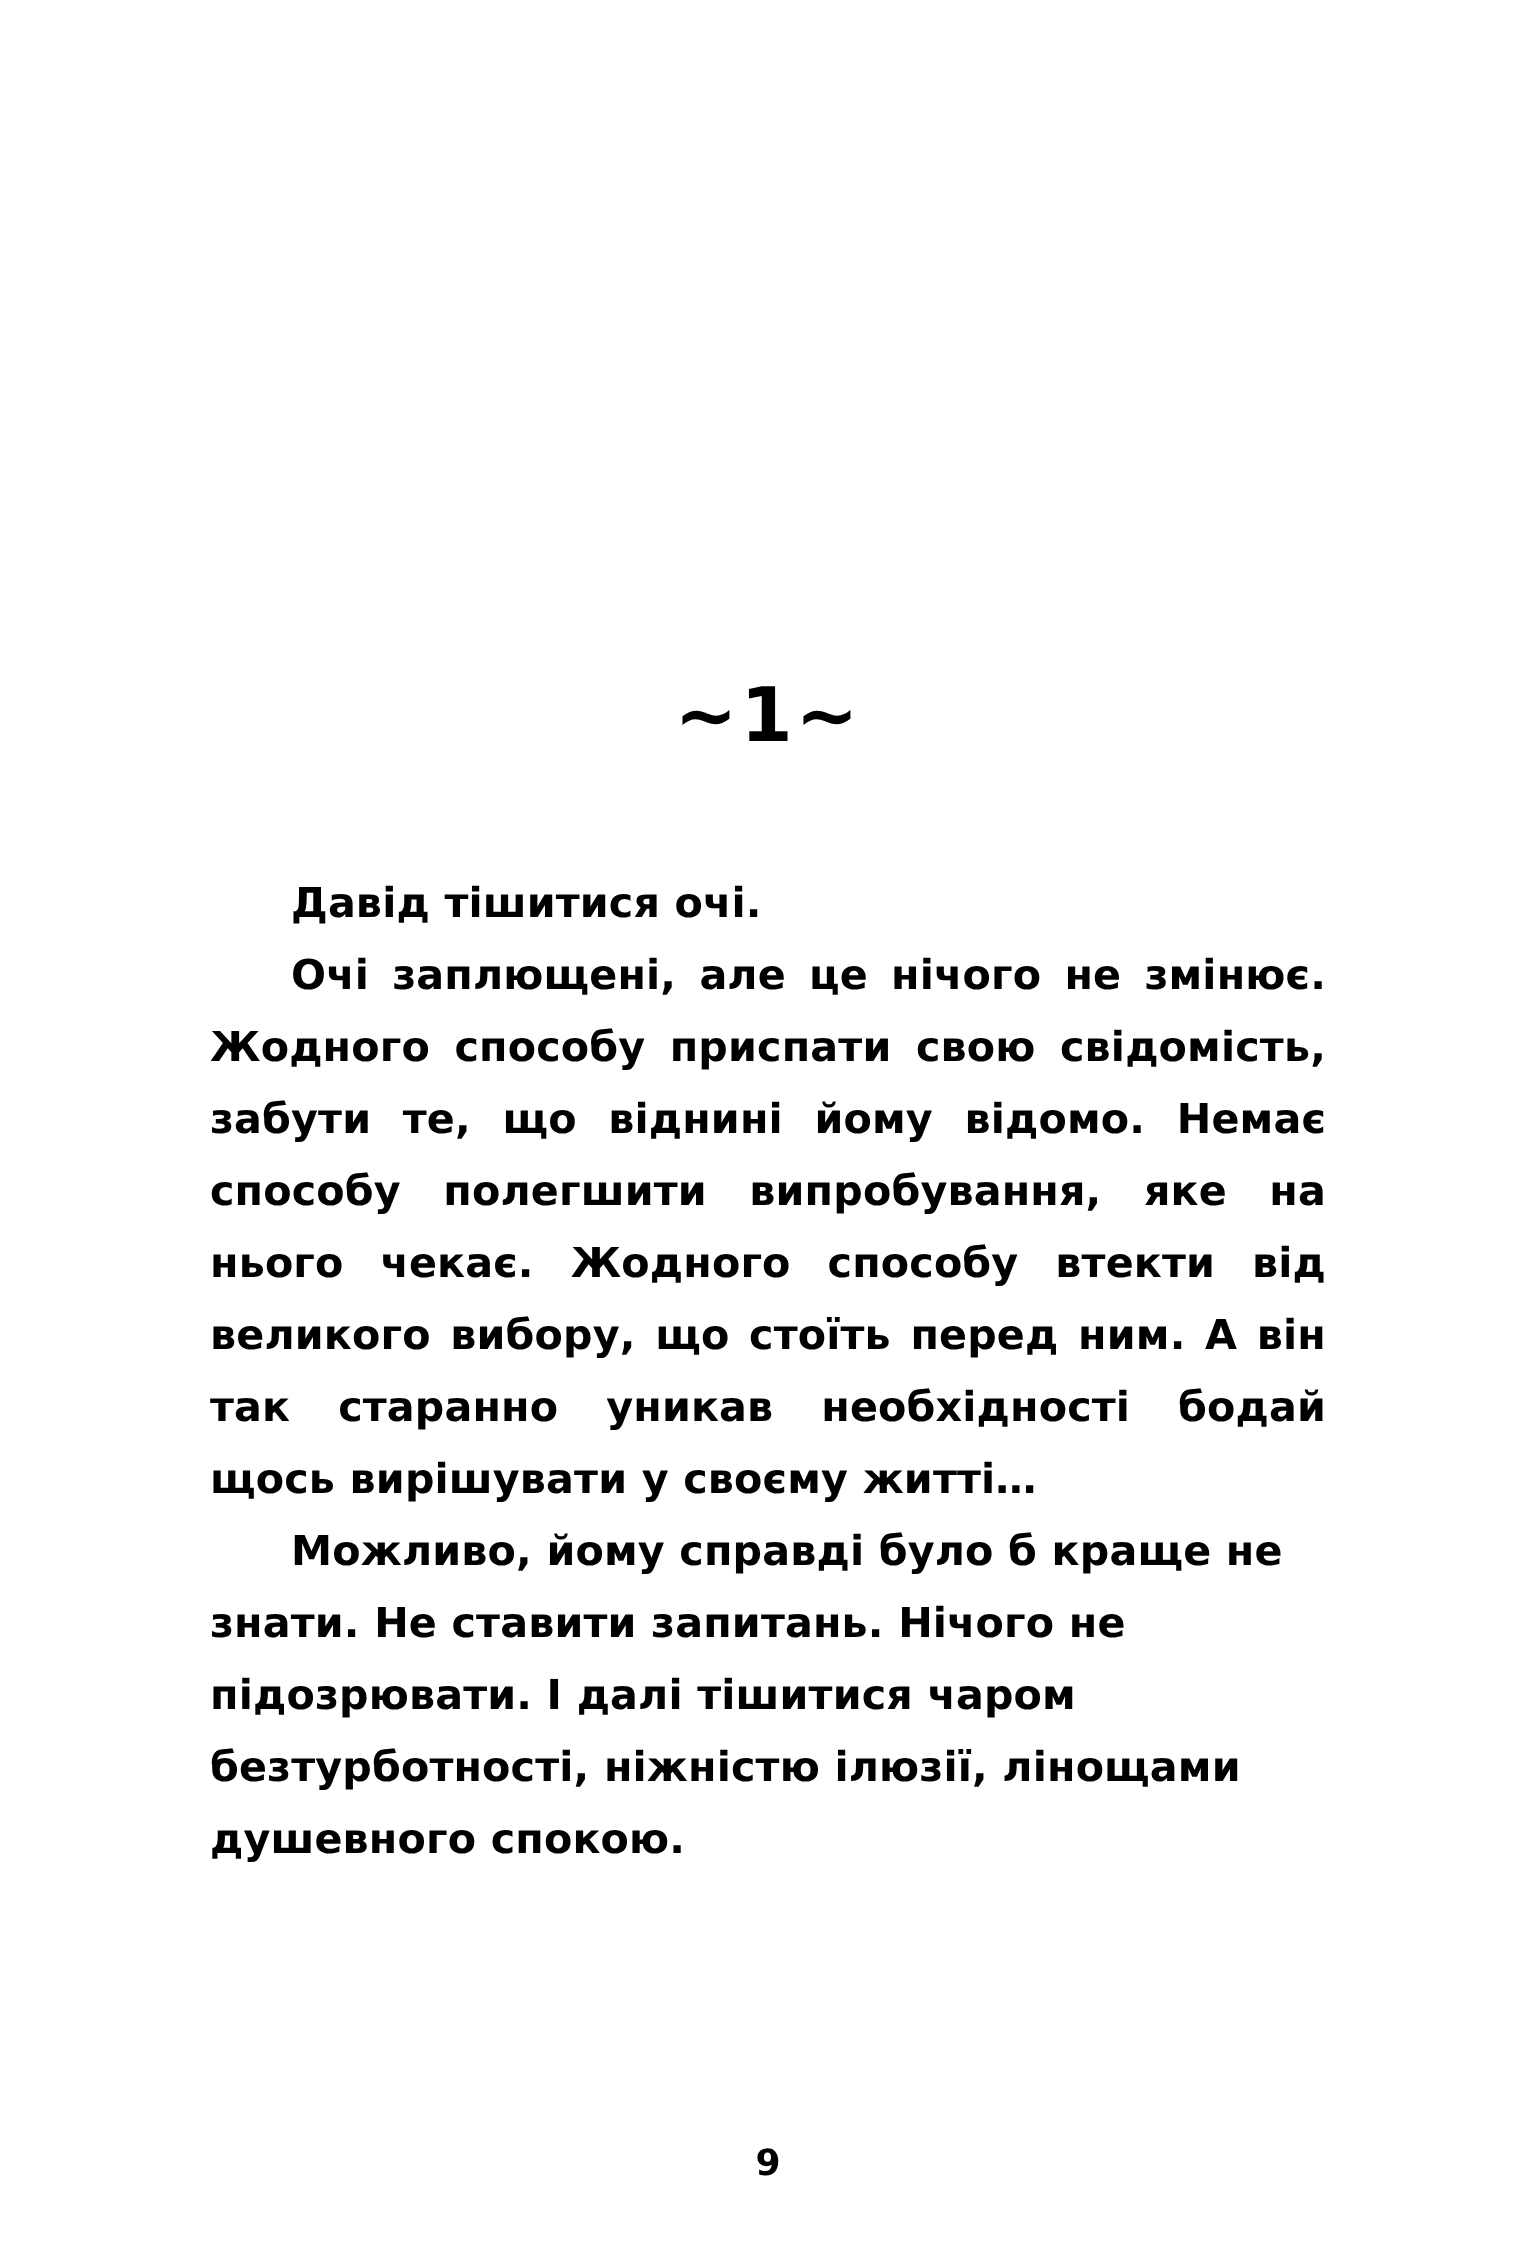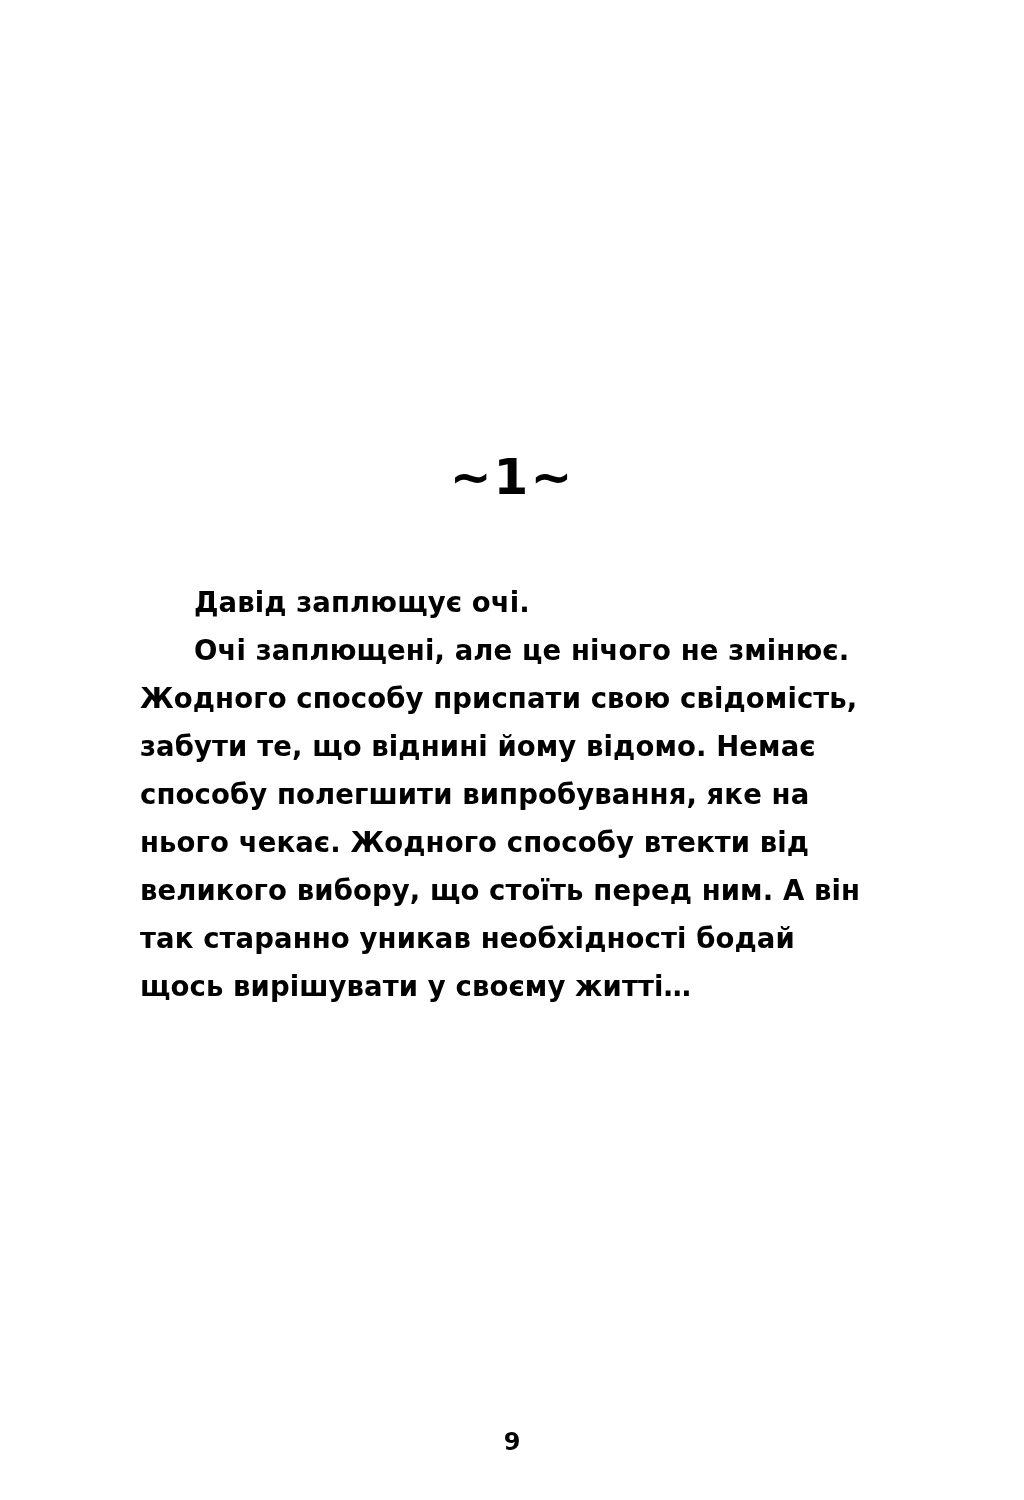--- a/index.html
+++ b/index.html
@@ -72,19 +72,20 @@
 </style>
 </head>
 <body>
 
 <div class="page">
   <div class="content">
 
     <div class="chapter-mark">~1~</div>
 
     <div class="body-text">
-      <p>Давід заплющує очі.</p>
+      <p>Давід тішитися очі.</p>
       <p>Очі заплющені, але це нічого не змінює. Жодного способу приспати свою свідомість, забути те, що віднині йому відомо. Немає способу полегшити випробування, яке на нього чекає. Жодного способу втекти від великого вибору, що стоїть перед ним. А він так старанно уникав необхідності бодай щось вирішувати у своєму житті…</p>
+      <p class="last-para">Можливо, йому справді було б краще не знати. Не ставити запитань. Нічого не підозрювати. І далі тішитися чаром безтурботності, ніжністю ілюзії, лінощами душевного спокою.</p>
     </div>
 
     <div class="page-number">9</div>
   </div>
 </div>
 
 </body></html>

